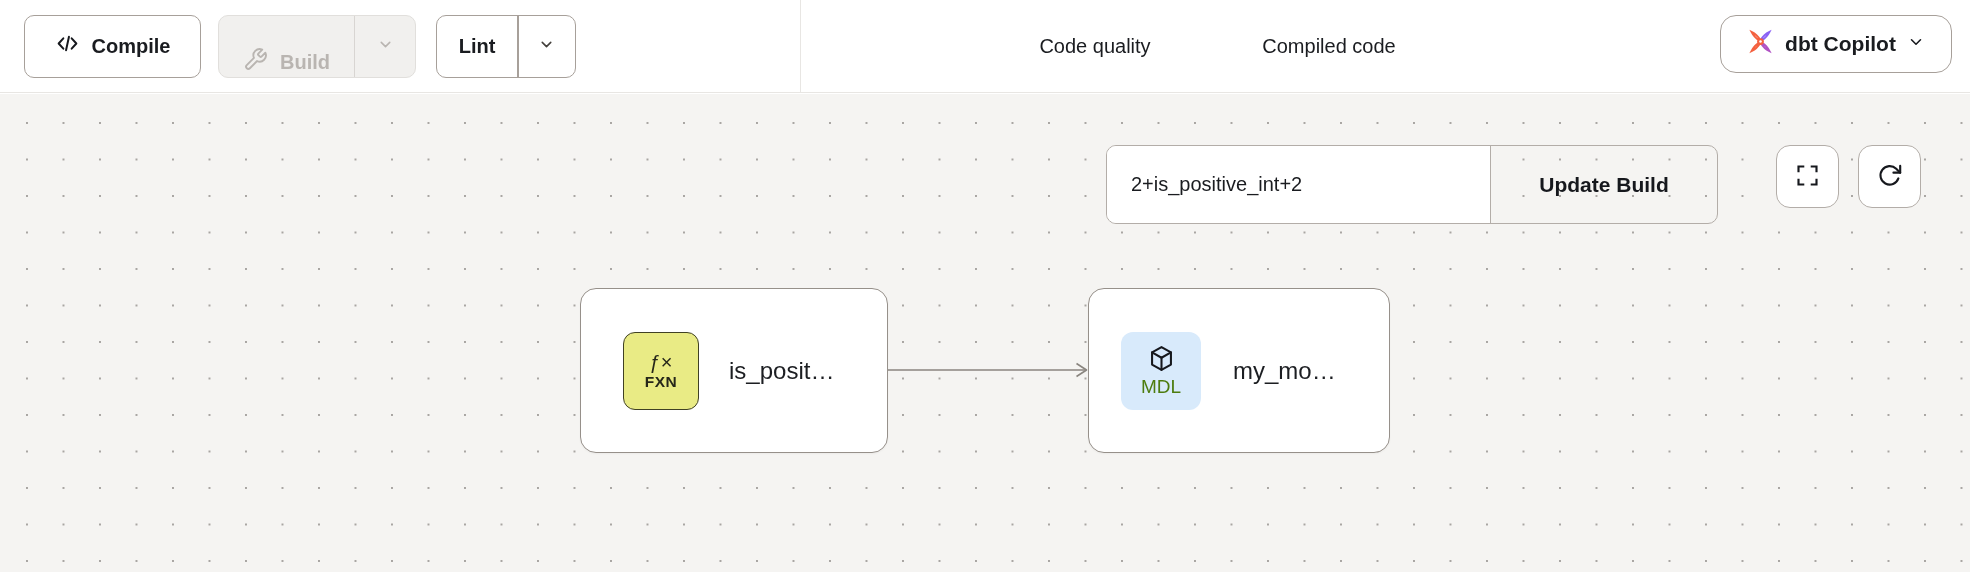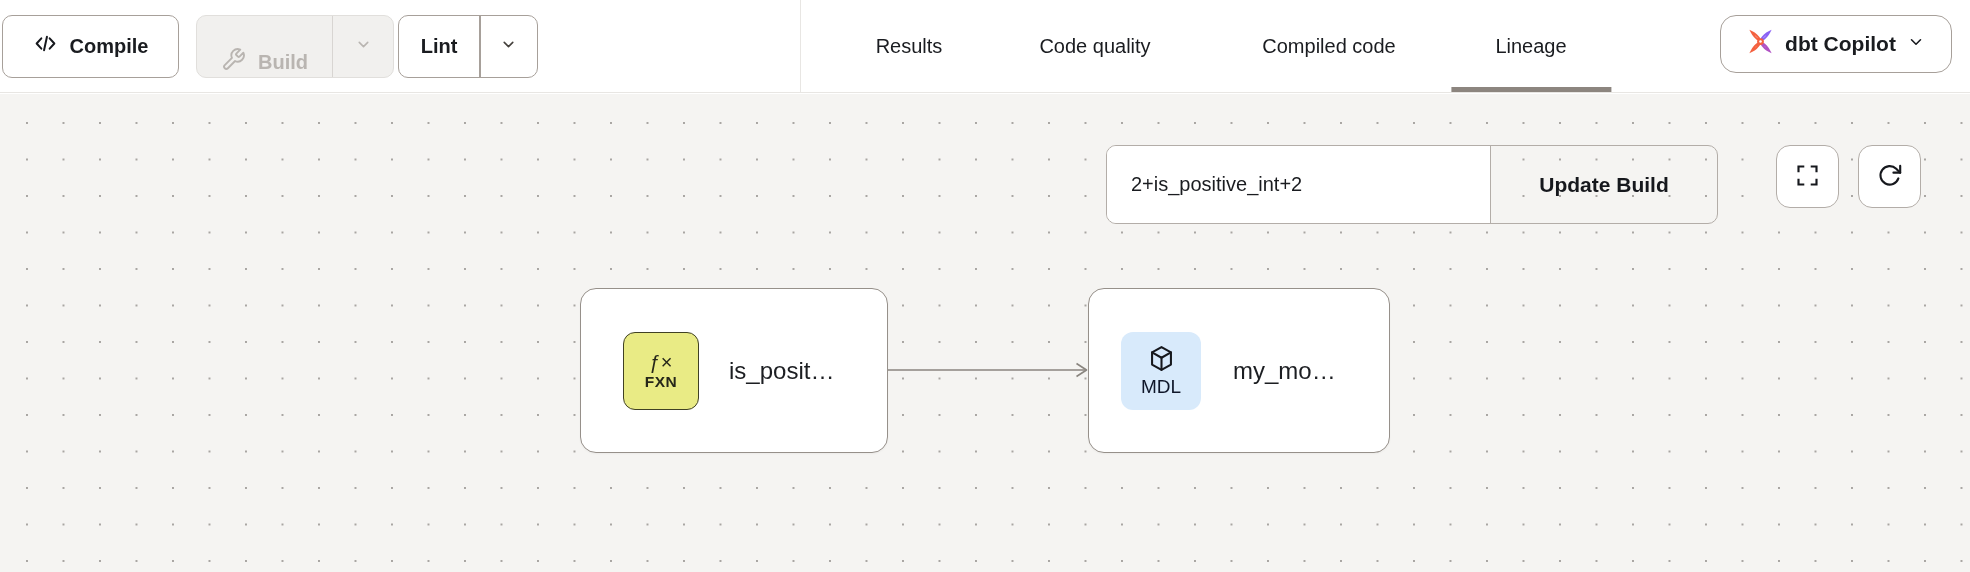--- a/index.html
+++ b/index.html
@@ -10,30 +10,30 @@
   
   .header { position:relative; width:100%; height:93px; background:#fff; border-bottom:1px solid #e8e6e3; }
   .toolbar { position:absolute; left:0; top:0; height:92px; display:flex; align-items:center; }
   .btn {
     display:flex; align-items:center; justify-content:center; gap:12px;
     height:63px; background:#fff; border:1.4px solid #a7a09a; border-radius:10px;
     font-family:"Liberation Sans", sans-serif; font-size:20px; font-weight:600; color:#1a1c20; cursor:pointer;
   }
   .btn svg { flex:0 0 auto; }
   .btn-preview { margin-left:22px; width:176px; }
-  .btn-compile { margin-left:2px; width:177px; }
+  .btn-compile { margin-left:24px; width:177px; }
   .split { display:flex; align-items:stretch; height:63px; border:1.4px solid #a7a09a; border-radius:10px; background:#fff; overflow:hidden; }
   .split .seg { display:flex; align-items:center; justify-content:center; gap:12px; background:transparent; border:none; font-family:"Liberation Sans", sans-serif; font-size:20px; font-weight:600; color:#1a1c20; cursor:pointer; }
   .split .divider { width:1.4px; background:#a7a09a; }
   .split-build { margin-left:17px; width:198px; background:#f1f0ee; border-color:#e1dfdc; }
   .split-build .seg { color:#b9b5b1; cursor:default; }
   .split-build .divider { background:#d8d5d2; }
   .split-build .seg-main { width:136px;margin-top:32px; }
   .split-build .seg-chev { width:60px; }
-  .split-lint { margin-left:4px; width:140px; }
+  .split-lint { margin-left:20px; width:140px; }
   .split-lint .seg-main { width:81px; }
   .split-lint .seg-chev { width:57px; }
   .header-vdivider { position:absolute; left:800px; top:0; width:1px; height:92px; background:#e8e6e3; }
 
   .tab { position:absolute; top:0; height:92px; transform:translateX(-50%); display:flex; align-items:center; font-size:20px; color:#1a1c20; cursor:pointer; white-space:nowrap; }
   .tab-results { left:909px; }
   .tab-code-quality { left:1095px; }
   .tab-compiled-code { left:1329px; }
   .tab-lineage { left:1531px; font-weight:500; }
   .tab.active::after { content:""; position:absolute; left:50%; transform:translateX(-50%); bottom:0; width:160px; height:5px; background:#8c857f; }
@@ -60,21 +60,21 @@
 
   
   .node { position:absolute; top:194px; height:165px; background:#fff; border:1.5px solid #96908a; border-radius:16px; display:flex; align-items:center; box-shadow:0 1px 2px rgba(0,0,0,0.04); cursor:pointer; }
   .node-fxn { left:580px; width:308px; padding-left:42px; gap:30px; }
   .node-mdl { left:1088px; width:302px; padding-left:32px; gap:32px; }
   .node-label { font-size:24px; color:#1c1e22; white-space:nowrap; }
   .badge { border-radius:12px; display:flex; flex-direction:column; align-items:center; justify-content:center; }
   .badge-fxn { width:76px; height:78px; background:#e9eb85; border:1.3px solid #404124; color:#26271a; }
   .badge-fxn .sym { font-size:20px; line-height:1.1; font-weight:500; }
   .badge-fxn .code { font-size:15.5px; font-weight:700; letter-spacing:0.5px; }
-  .badge-mdl { width:80px; height:78px; background:#d8eafb; color:#0f172a; gap:2px; }
+  .badge-mdl { width:80px; height:78px; background:#d8eafb; color:#4d7c0f; gap:2px; }
   .badge-mdl .code { font-size:19px; font-weight:500; }
 
   .edge { position:absolute; left:888px; top:266px; }
 </style>
 </head>
 <body>
 
 <div class="app">
 
   <div class="header">
@@ -121,31 +121,25 @@
             <svg width="17" height="17" viewBox="0 0 24 24" fill="none" stroke="#44403c" stroke-width="2.2" stroke-linecap="round" stroke-linejoin="round">
                 <path d="M6 9l6 6 6-6"></path>
               </svg>
           </span>
         </button>
       </div>
     </div>
 
     <div class="header-vdivider"></div>
 
-    <div class="tab tab-results">
-        <span>Results</span>
-      </div>
     <div class="tab tab-code-quality">
         <span>Code quality</span>
       </div>
     <div class="tab tab-compiled-code">
         <span>Compiled code</span>
-      </div>
-    <div class="tab tab-lineage active">
-        <span>Lineage</span>
       </div>
 
     <button class="btn btn-copilot">
       <span>
         <svg width="27" height="27" viewBox="0 0 24 24">
           <g fill="none" stroke-linecap="round">
             <path d="M10.8 10.8 C8.6 9.6 6 7.4 4 3.4 C8 5.4 10.2 8 11.4 10.2" stroke="#f4613f" stroke-width="1.7"></path>
             <path d="M13.2 10.8 C15.4 9.6 18 7.4 20 3.4 C16 5.4 13.8 8 12.6 10.2" stroke="#8a62f5" stroke-width="1.7"></path>
             <path d="M13.2 13.2 C15.4 14.4 18 16.6 20 20.6 C16 18.6 13.8 16 12.6 13.8" stroke="#b052c4" stroke-width="1.7"></path>
             <path d="M10.8 13.2 C8.6 14.4 6 16.6 4 20.6 C8 18.6 10.2 16 11.4 13.8" stroke="#f4613f" stroke-width="1.7"></path>

